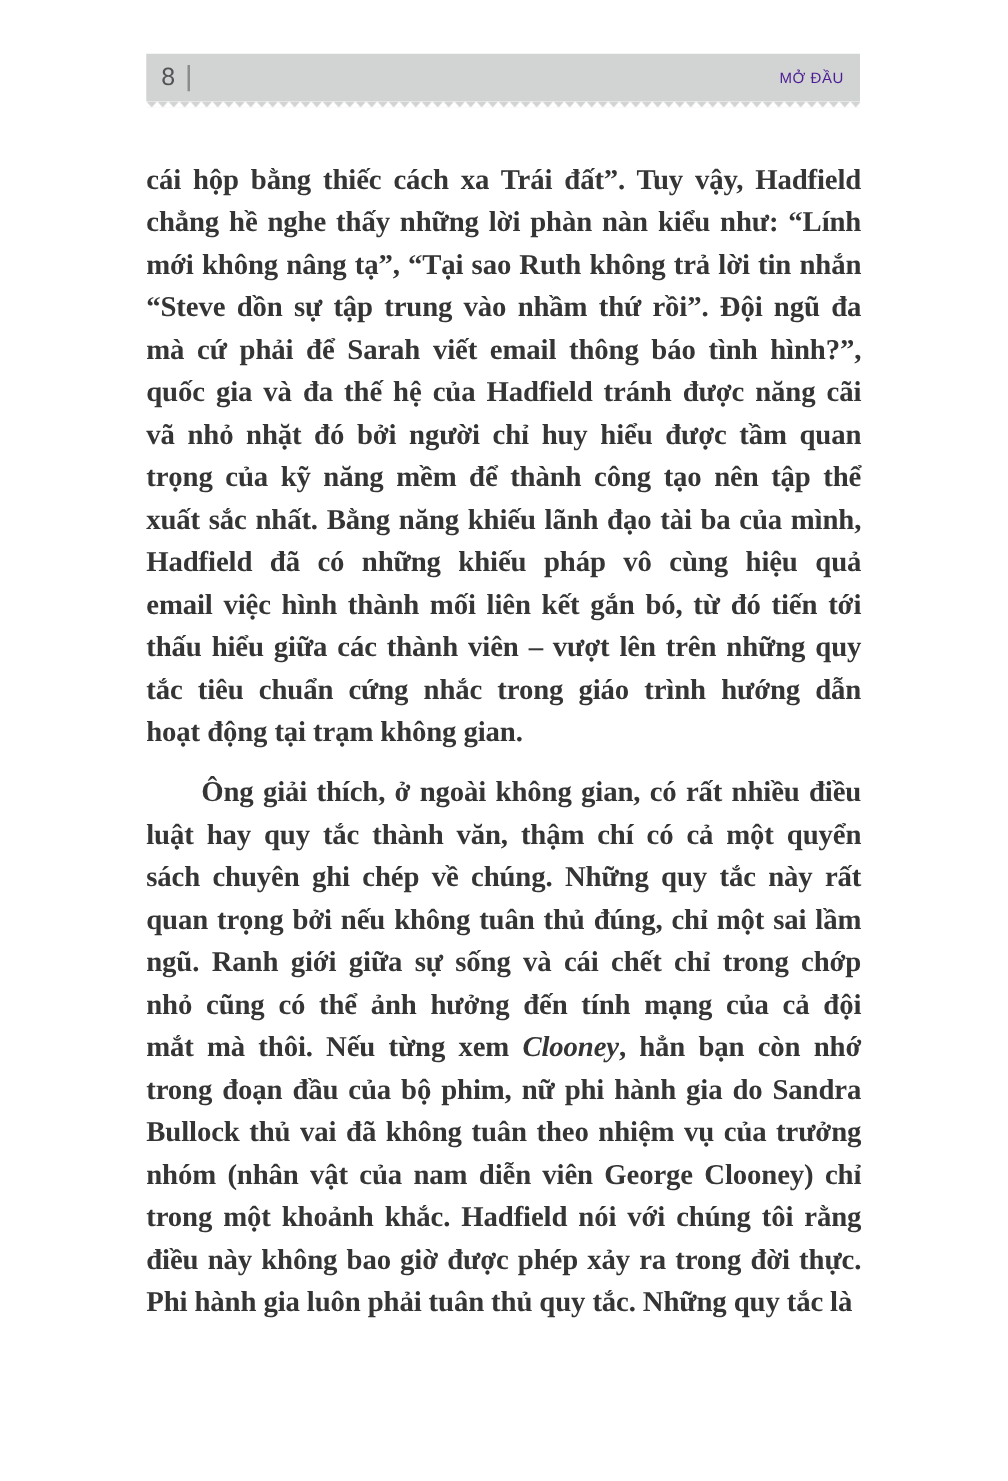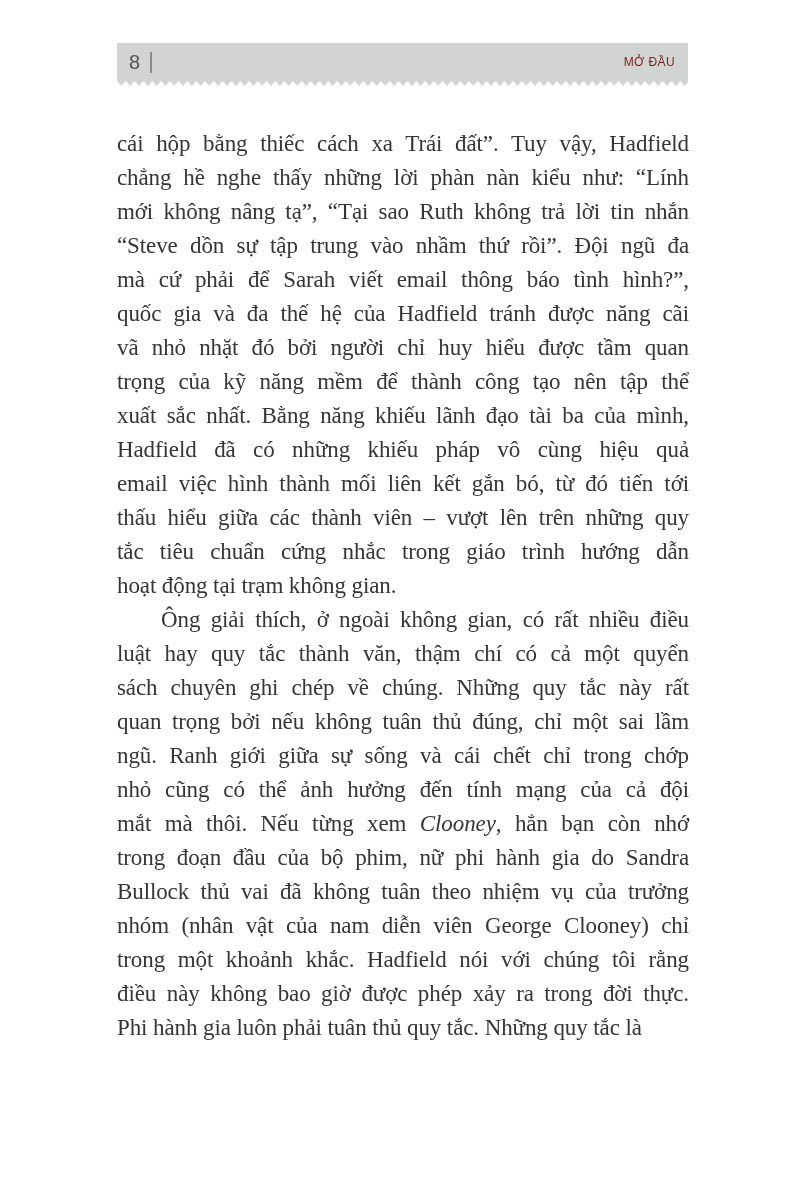--- a/index.html
+++ b/index.html
@@ -33,43 +33,44 @@
     width: 2px;
     height: 21px;
     background: #8a8c8e;
     margin-left: 10px;
   }
   .running-head {
     margin-left: auto;
     margin-right: 13px;
     font-size: 12px;
     letter-spacing: 0.4px;
-    color: #7f1d1d;
+    color: #4c1d95;
   }
   .tear {
     position: absolute;
     left: 0;
     top: 38px;
     width: 571px;
     height: 5px;
     line-height: 0;
   }
 
   
   .body-text {
     position: absolute;
     left: 117px;
     top: 127px;
     width: 572px;
     font-size: 23px;
     line-height: 34px;
     letter-spacing: -0.1px;
     color: #353535;
+    font-weight: bold;
   }
-  .paragraph + .paragraph { }
+  .paragraph + .paragraph { margin-top: 14px; }
   .line {
     text-align: justify;
     text-align-last: justify;
   }
   .line.para-last { text-align-last: left; }
   .paragraph.indented .line:first-child { text-indent: 44px; }
   em { font-style: italic; }
 </style>
 </head>
 <body>

